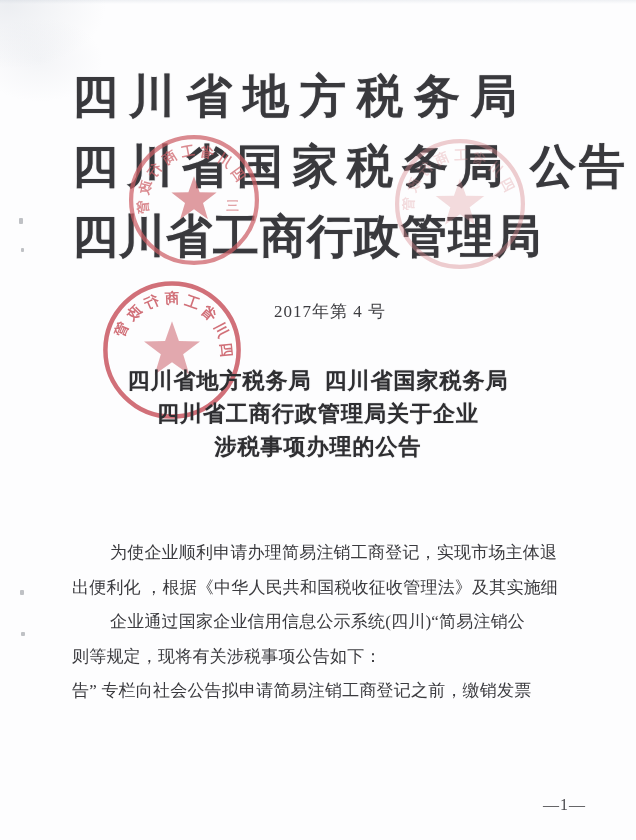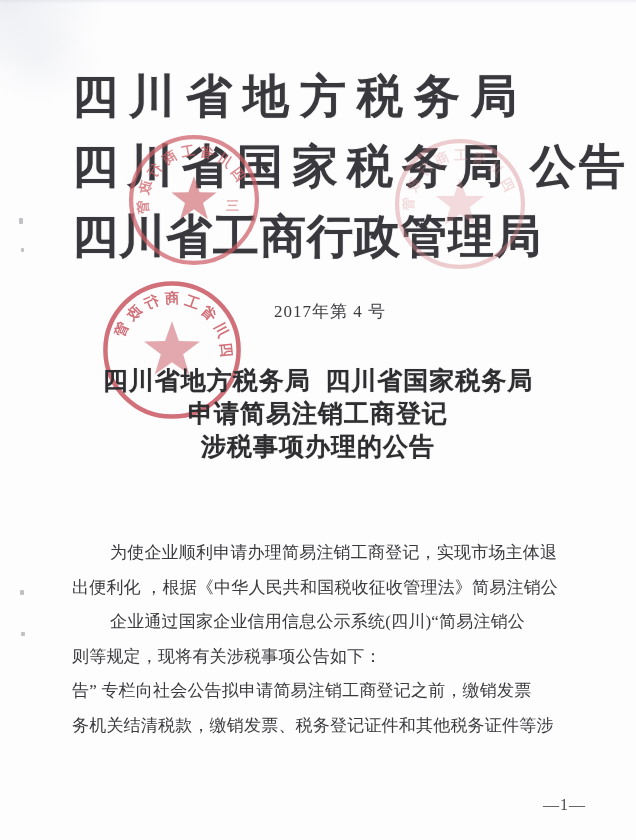--- a/index.html
+++ b/index.html
@@ -32,21 +32,21 @@
   .doc-number{
     position:absolute;left:0;top:300px;width:660px;
     text-align:center;font-size:17px;letter-spacing:1px;
     color:#3c3c40;white-space:pre;
   }
   
   .announce-title{
     position:absolute;left:0;top:364px;width:636px;
     text-align:center;color:#2e2e31;font-weight:700;
   }
-  .t-line{display:block;white-space:pre;font-size:25px;line-height:33px;letter-spacing:1px;
+  .t-line{display:block;white-space:pre;font-size:22px;line-height:33px;letter-spacing:1px;
     text-shadow:0 0 1px rgba(35,35,40,0.4);}
   
   .body-text{
     position:absolute;left:72px;top:536px;width:520px;
     color:#3a3a3e;font-size:17px;line-height:34.5px;
   }
   .b-line{display:block;white-space:pre;letter-spacing:0.2px;}
   .indent{padding-left:38px;}
   
   .page-number{
@@ -102,31 +102,30 @@
       <path id="sealArcC" d="M 24 84 A 56 56 0 1 1 136 84" fill="none"></path>
       <text font-size="16" letter-spacing="5" fill="currentColor" opacity="0.7"><textPath href="#sealArcC" startOffset="4%">四川省工商行政管理局</textPath></text>
     </g>
     <polygon fill="currentColor" opacity="0.7" points="80,50 87.1,70.3 108.5,70.7 91.4,83.7 97.6,104.3 80,92 62.4,104.3 68.6,83.7 51.5,70.7 72.9,70.3"></polygon>
   </svg>
 
   <div class="doc-number">2017年第 4 号</div>
 
   <div class="announce-title">
     <span class="t-line">四川省地方税务局  四川省国家税务局</span>
-    <span class="t-line">申请简易注销工商登记</span>
+    <span class="t-line">四川省工商行政管理局关于企业</span>
     <span class="t-line">涉税事项办理的公告</span>
   </div>
 
   <div class="body-text">
     <span class="b-line indent">为使企业顺利申请办理简易注销工商登记，实现市场主体退</span>
-    <span class="b-line">出便利化 ，根据《中华人民共和国税收征收管理法》简易注销公</span>
+    <span class="b-line">出便利化 ，根据《中华人民共和国税收征收管理法》及其实施细</span>
     <span class="b-line indent">企业通过国家企业信用信息公示系统(四川)“简易注销公</span>
     <span class="b-line">则等规定，现将有关涉税事项公告如下：</span>
     <span class="b-line">告” 专栏向社会公告拟申请简易注销工商登记之前，缴销发票</span>
-    <span class="b-line">务机关结清税款，缴销发票、税务登记证件和其他税务证件等涉</span>
   </div>
 
   <div class="page-number">—1—</div>
 
   <div class="speck sp1"></div>
   <div class="speck sp2"></div>
   <div class="speck sp3"></div>
   <div class="speck sp4"></div>
 
 </div>

